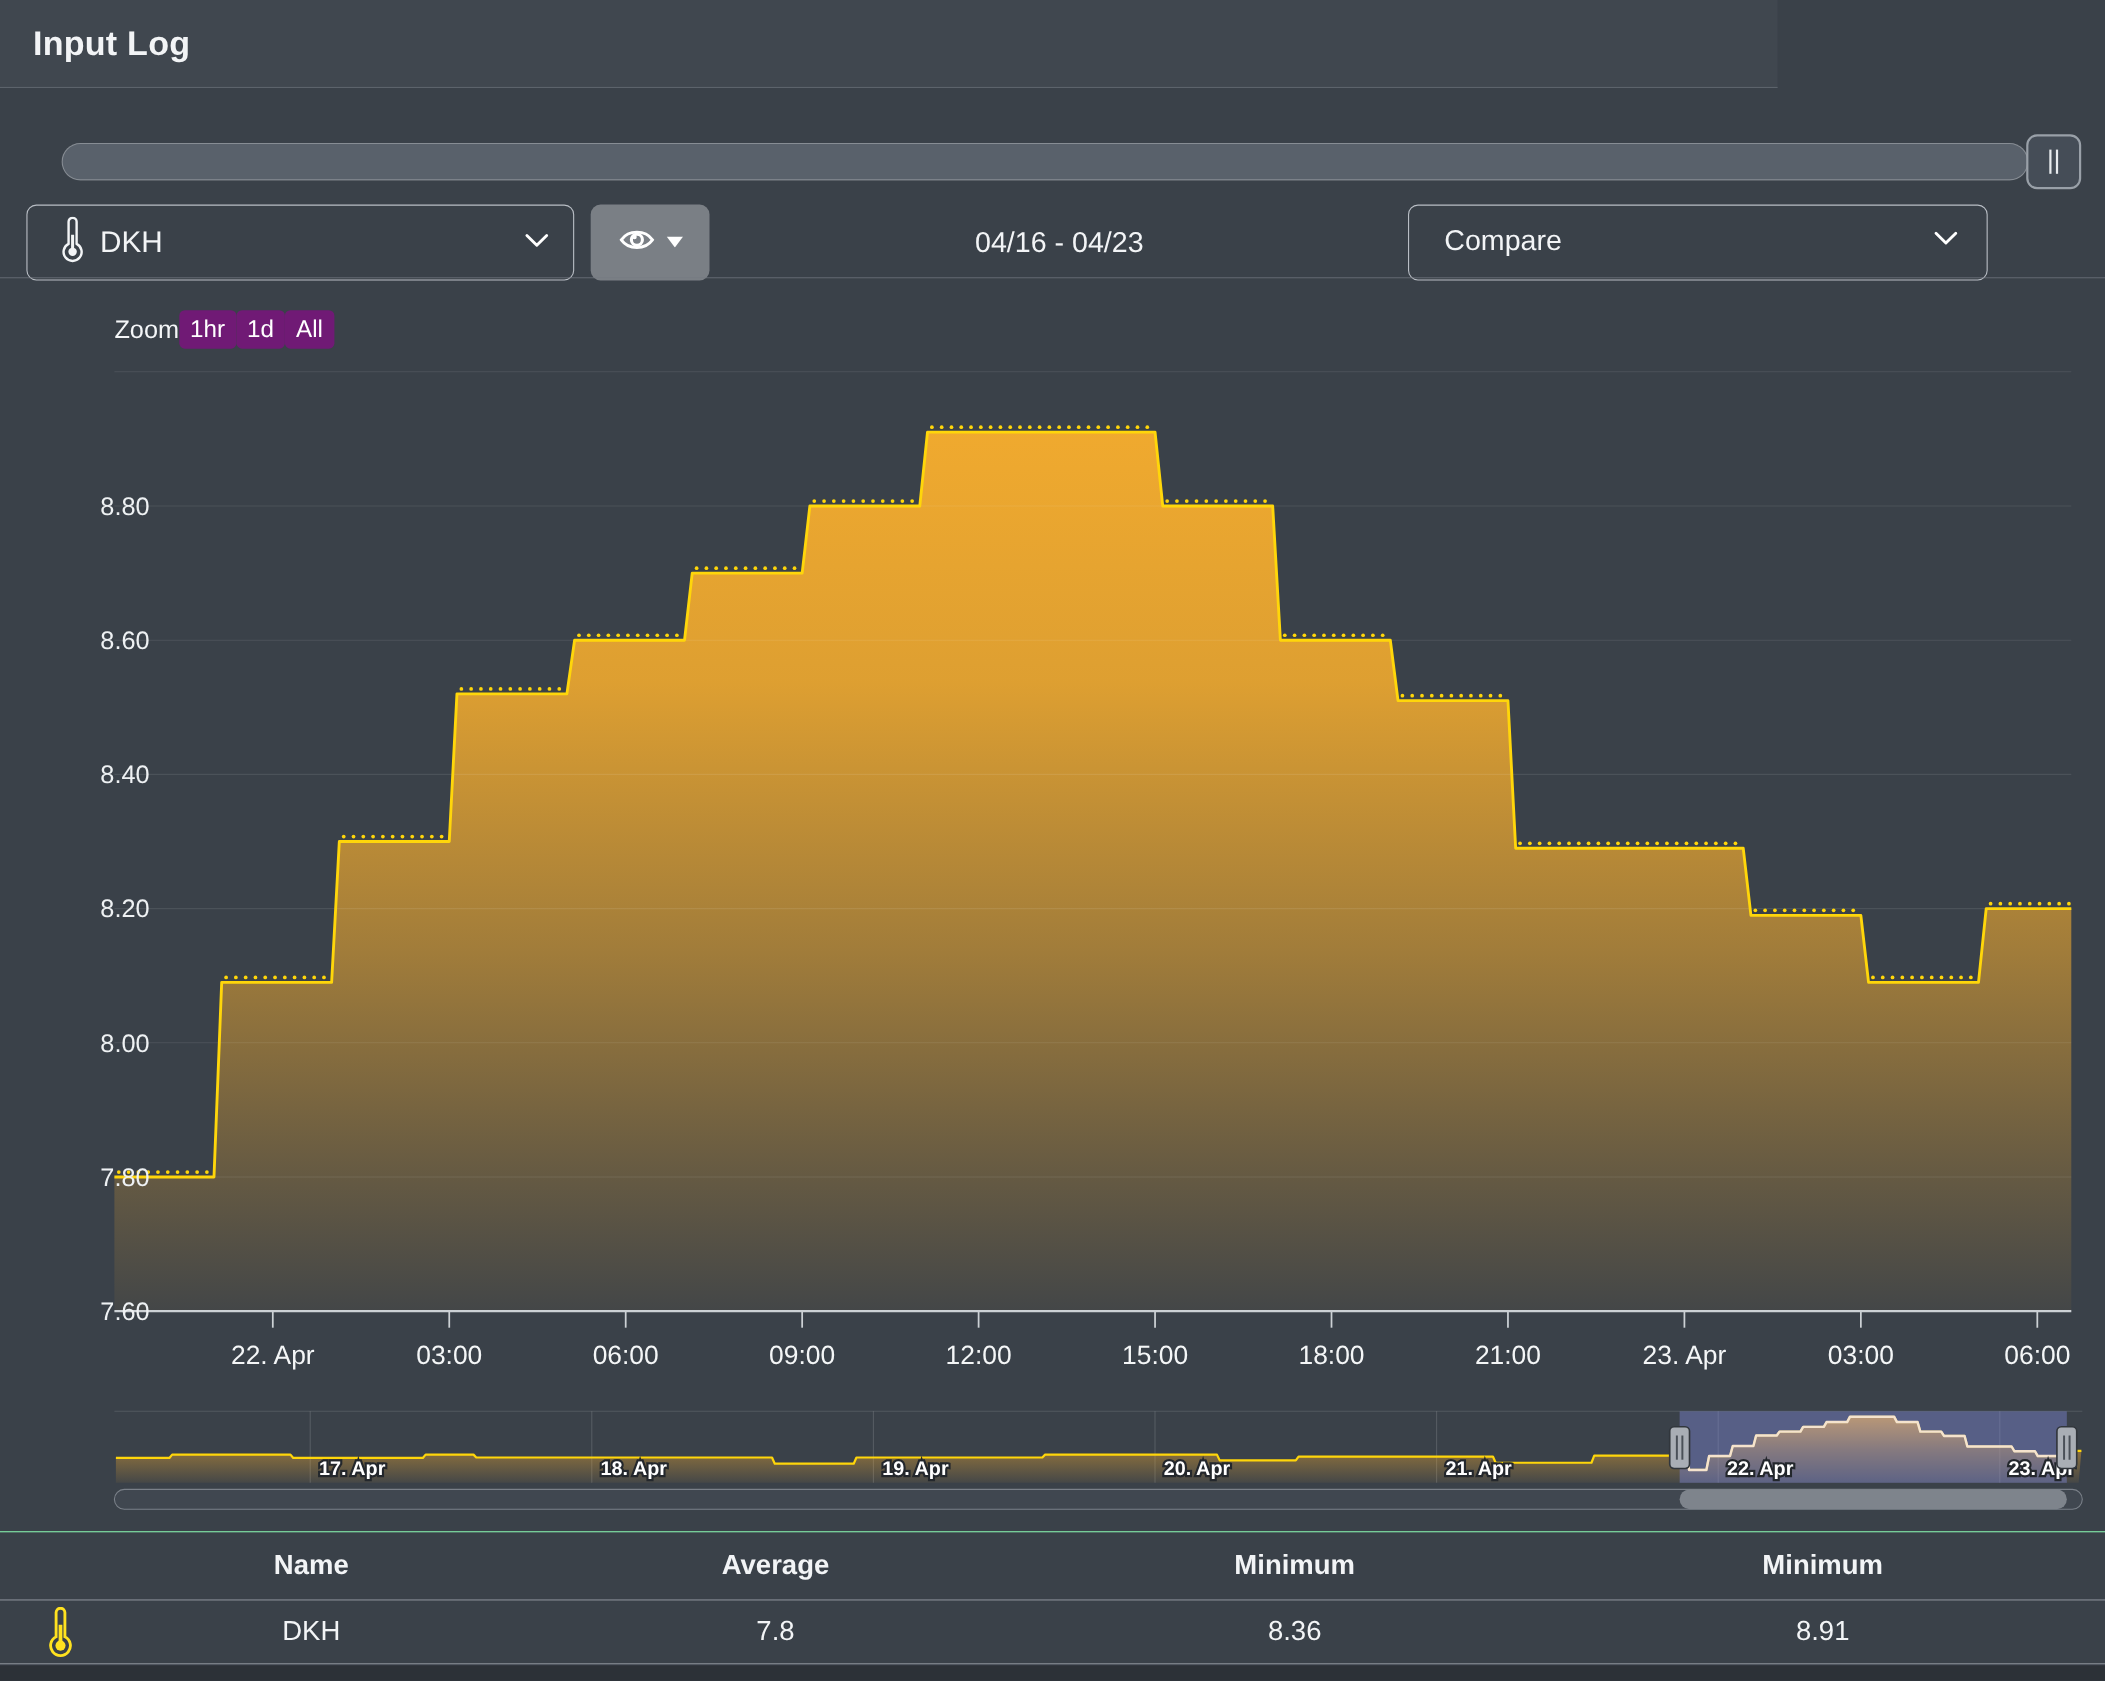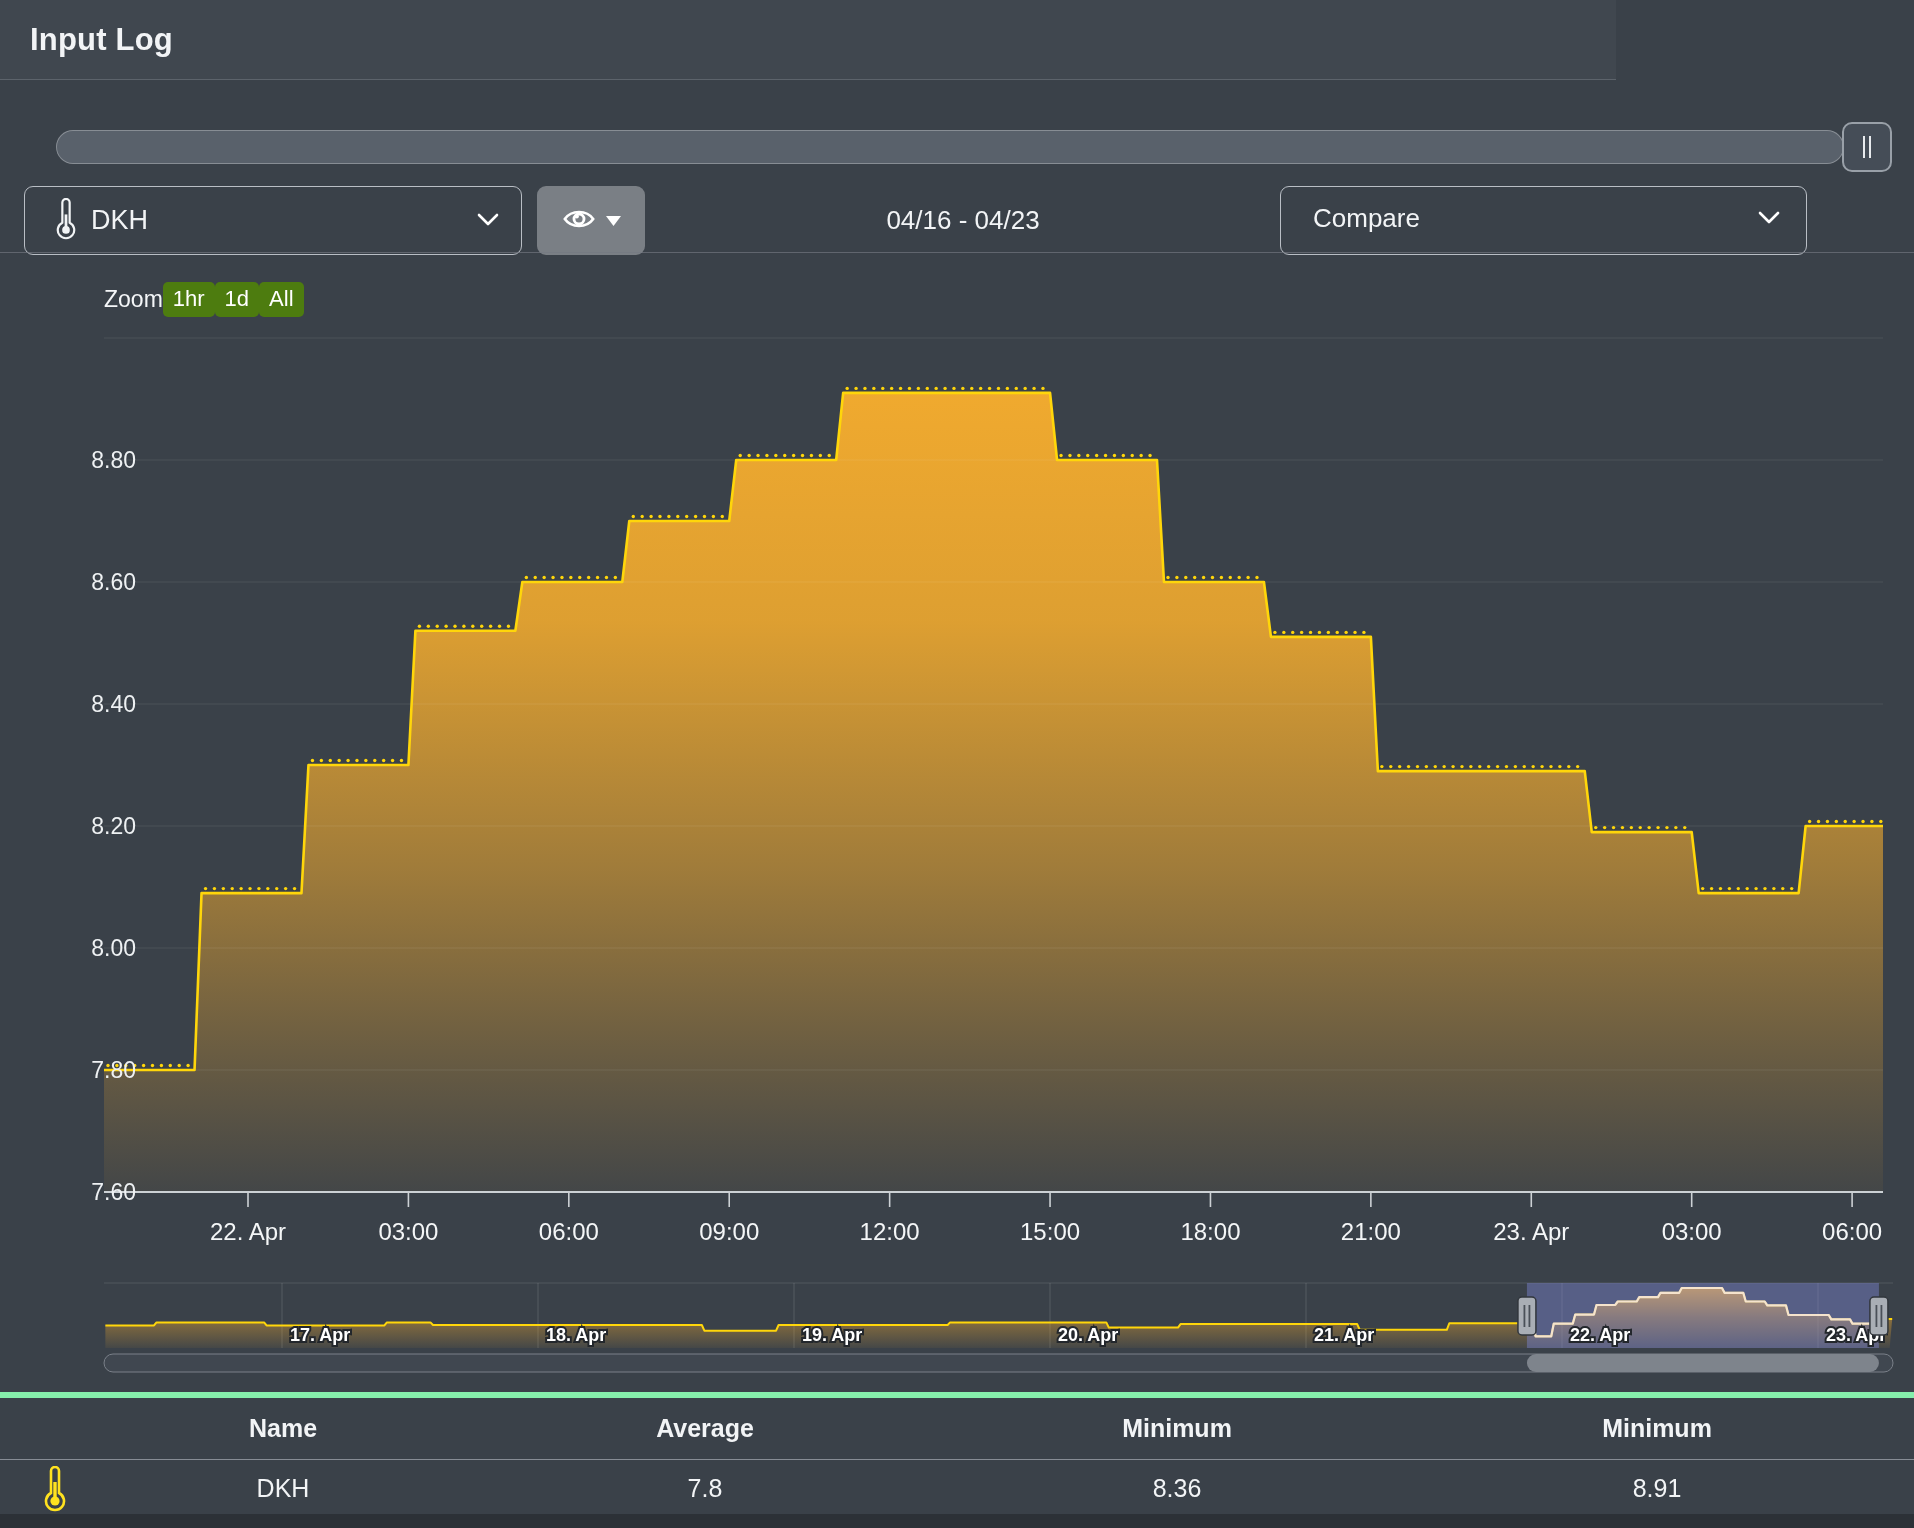--- a/index.html
+++ b/index.html
@@ -49,31 +49,31 @@
     position:absolute; left:0; top:252px; width:1914px; height:1px;
     background:#747a82; opacity:.65;
   }
 
   
   .zoom-row{ position:absolute; left:104px; top:281px; height:36px; display:flex; align-items:center; }
   .zoom-row .zlabel{ font-size:23px; color:#f4f6f8; }
   .zoom-btn{
     display:inline-flex; align-items:center; justify-content:center;
     min-width:44px; height:35px; padding:0 10px;
-    background:#4d7c0f; color:#fff; font-size:22px; border-radius:5px;
+    background:#701a75; color:#fff; font-size:22px; border-radius:5px;
     border:none; cursor:pointer;
   }
 
   
   svg.layer{ position:absolute; left:0; top:0; }
 
   
   .stats{
     position:absolute; left:0; top:1392px; width:1914px;
-    border-top:6px solid #86efac;
+    border-top:1px solid #86efac;
   }
   .stats .grid{
     display:grid; grid-template-columns:110px 346px 498px 446px 514px;
     align-items:center;
   }
   .stats .hrow{ height:62px; border-bottom:1px solid #878d95; }
   .stats .drow{ height:58px; border-bottom:1px solid #878d95; }
   .stats .cell{ text-align:center; font-size:25px; }
   .stats .hrow .cell{ font-weight:bold; }
   .icon-cell{ display:flex; align-items:center; justify-content:center; }

